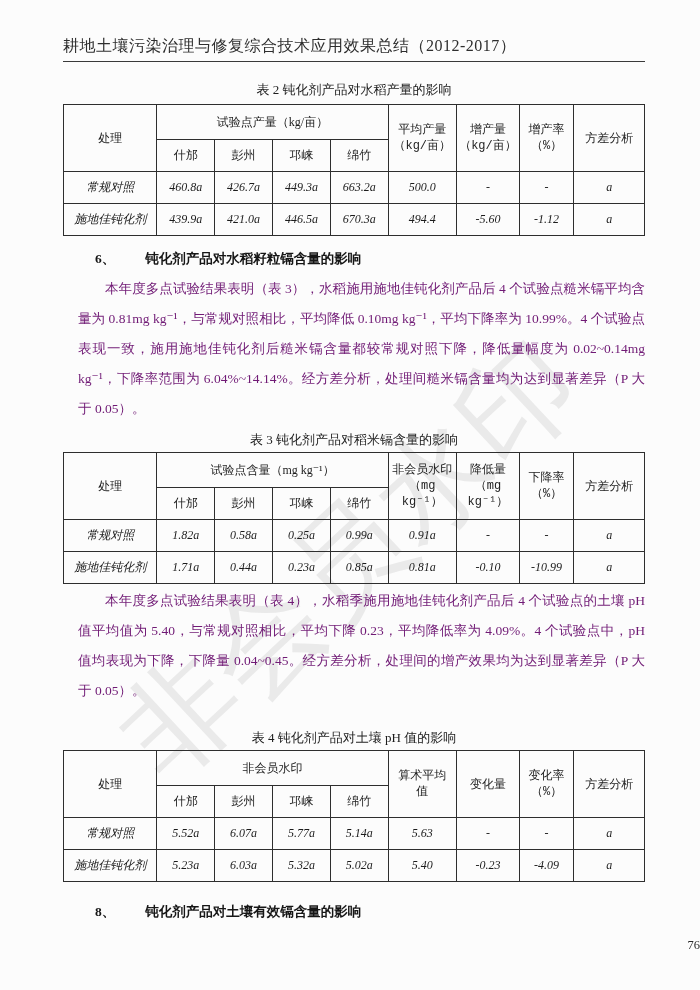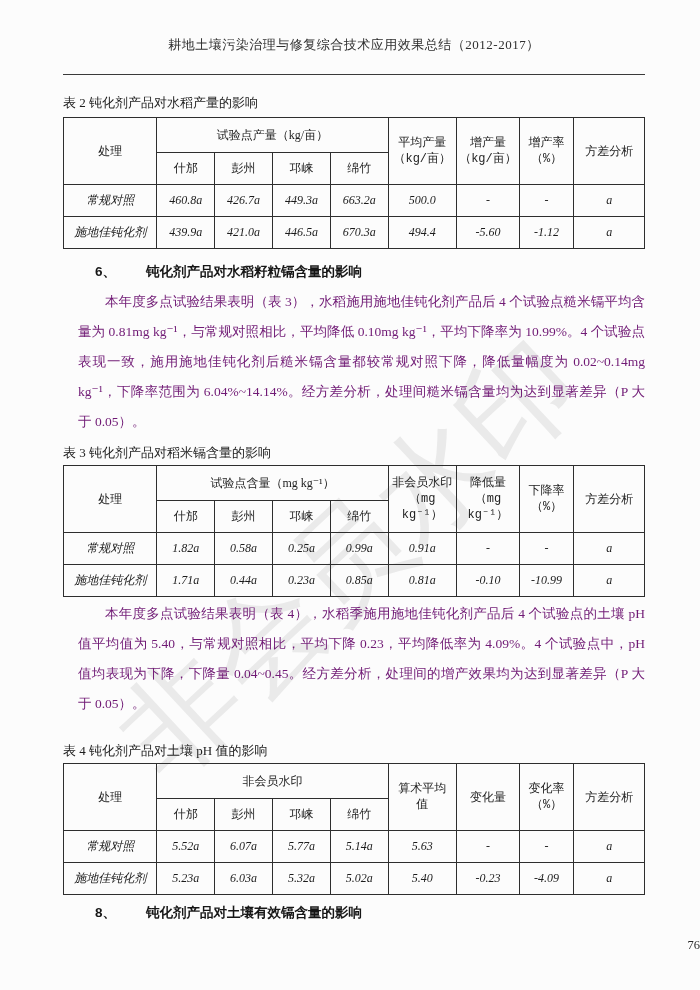--- a/index.html
+++ b/index.html
@@ -12,30 +12,29 @@
     font-family:"Liberation Serif","DejaVu Serif",serif;
     color:#1f1f1f;
   }
   .content{
     position:absolute;
     left:63px; top:36px;
     width:582px;
   }
   
   .doc-header{
-    text-align:center;
-    font-size:13px;
+    font-size:16px;
     color:#2e2e2e;
     letter-spacing:0.5px;
-    padding-bottom:20px;
+    padding-bottom:4px;
     border-bottom:1.5px solid #3a3a3a;
   }
   
   .tcaption{
-    text-align:left;
+    text-align:center;
     font-size:13px;
     height:20px;
     line-height:20px;
     color:#1c1c1c;
   }
   .tcaption.c2{margin-top:18px;}
   .tcaption.c3{margin-top:6px;}
   .tcaption.c4{margin-top:22px;}
   
   table.dtable{
@@ -63,30 +62,30 @@
   col.c-site{width:9.9%;}
   col.c-avg{width:11.7%;}
   col.c-chg{width:10.8%;}
   col.c-rate{width:9.3%;}
   col.c-anova{width:12.1%;}
   
   .sec-heading{
     margin-top:8px;
     height:22px;
     line-height:22px;
-    font-family:Liberation Sans, sans-serif;
+    font-family:Liberation Serif, serif;
     font-weight:bold;
     font-size:13.5px;
     color:#161616;
   }
   .sec-heading .sec-num{margin-left:32px;}
   .sec-heading .sec-title{margin-left:30px;}
   .sec-heading.h6{margin-top:12px;}
   .sec-heading.h7{margin-top:10px;}
-  .sec-heading.h8{margin-top:7px;}
+  .sec-heading.h8{margin-top:19px;}
   
   .para{
     margin:4px 0 0 15px;
     font-size:13.5px;
     line-height:30px;
     text-align:justify;
     text-indent:2em;
     color:#701a75;
   }
   .para.p7{margin-top:2px;}

